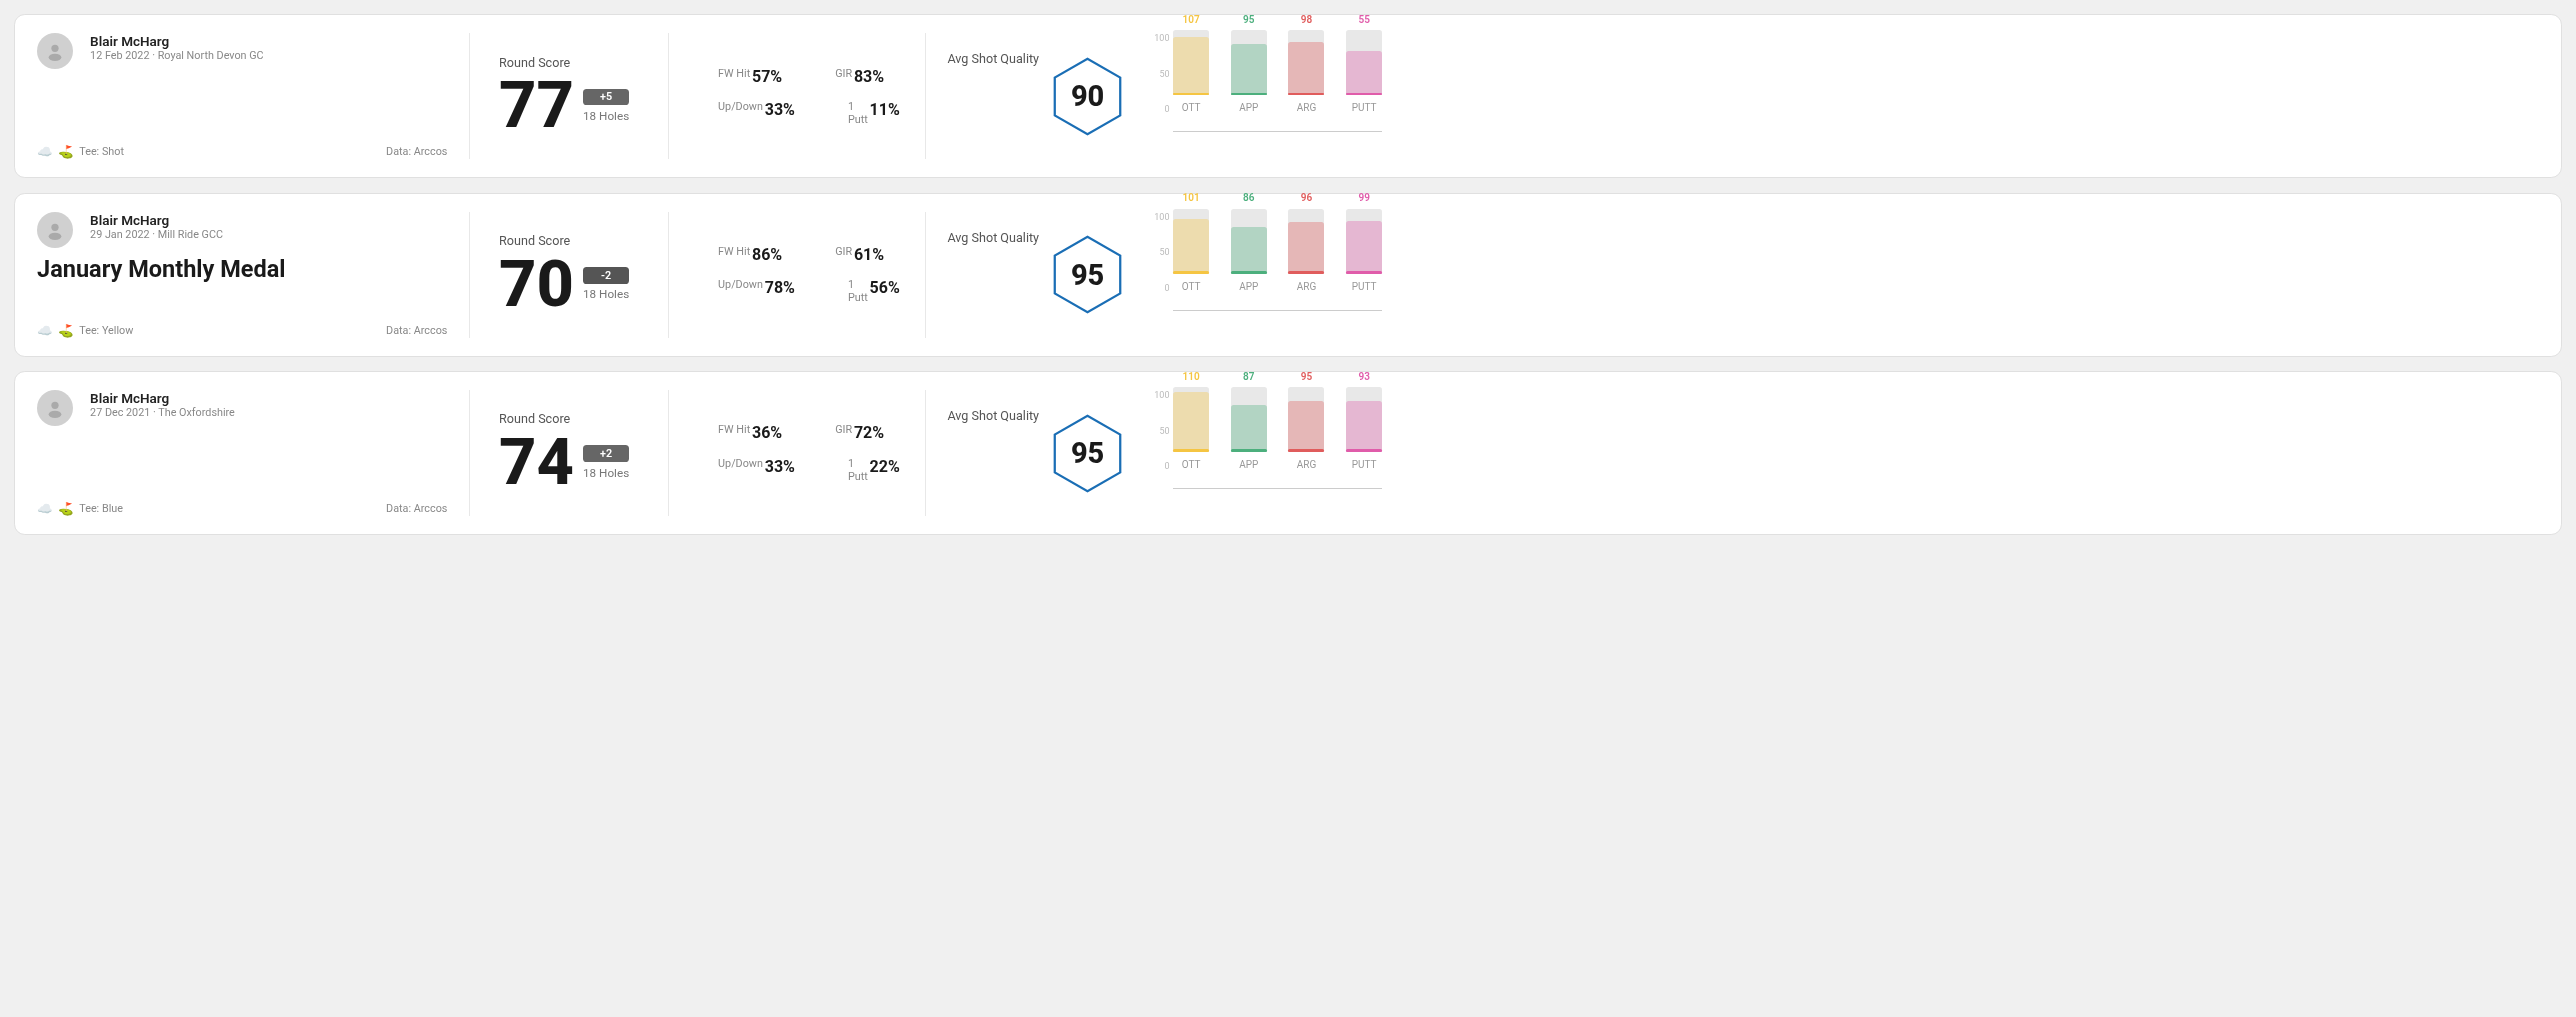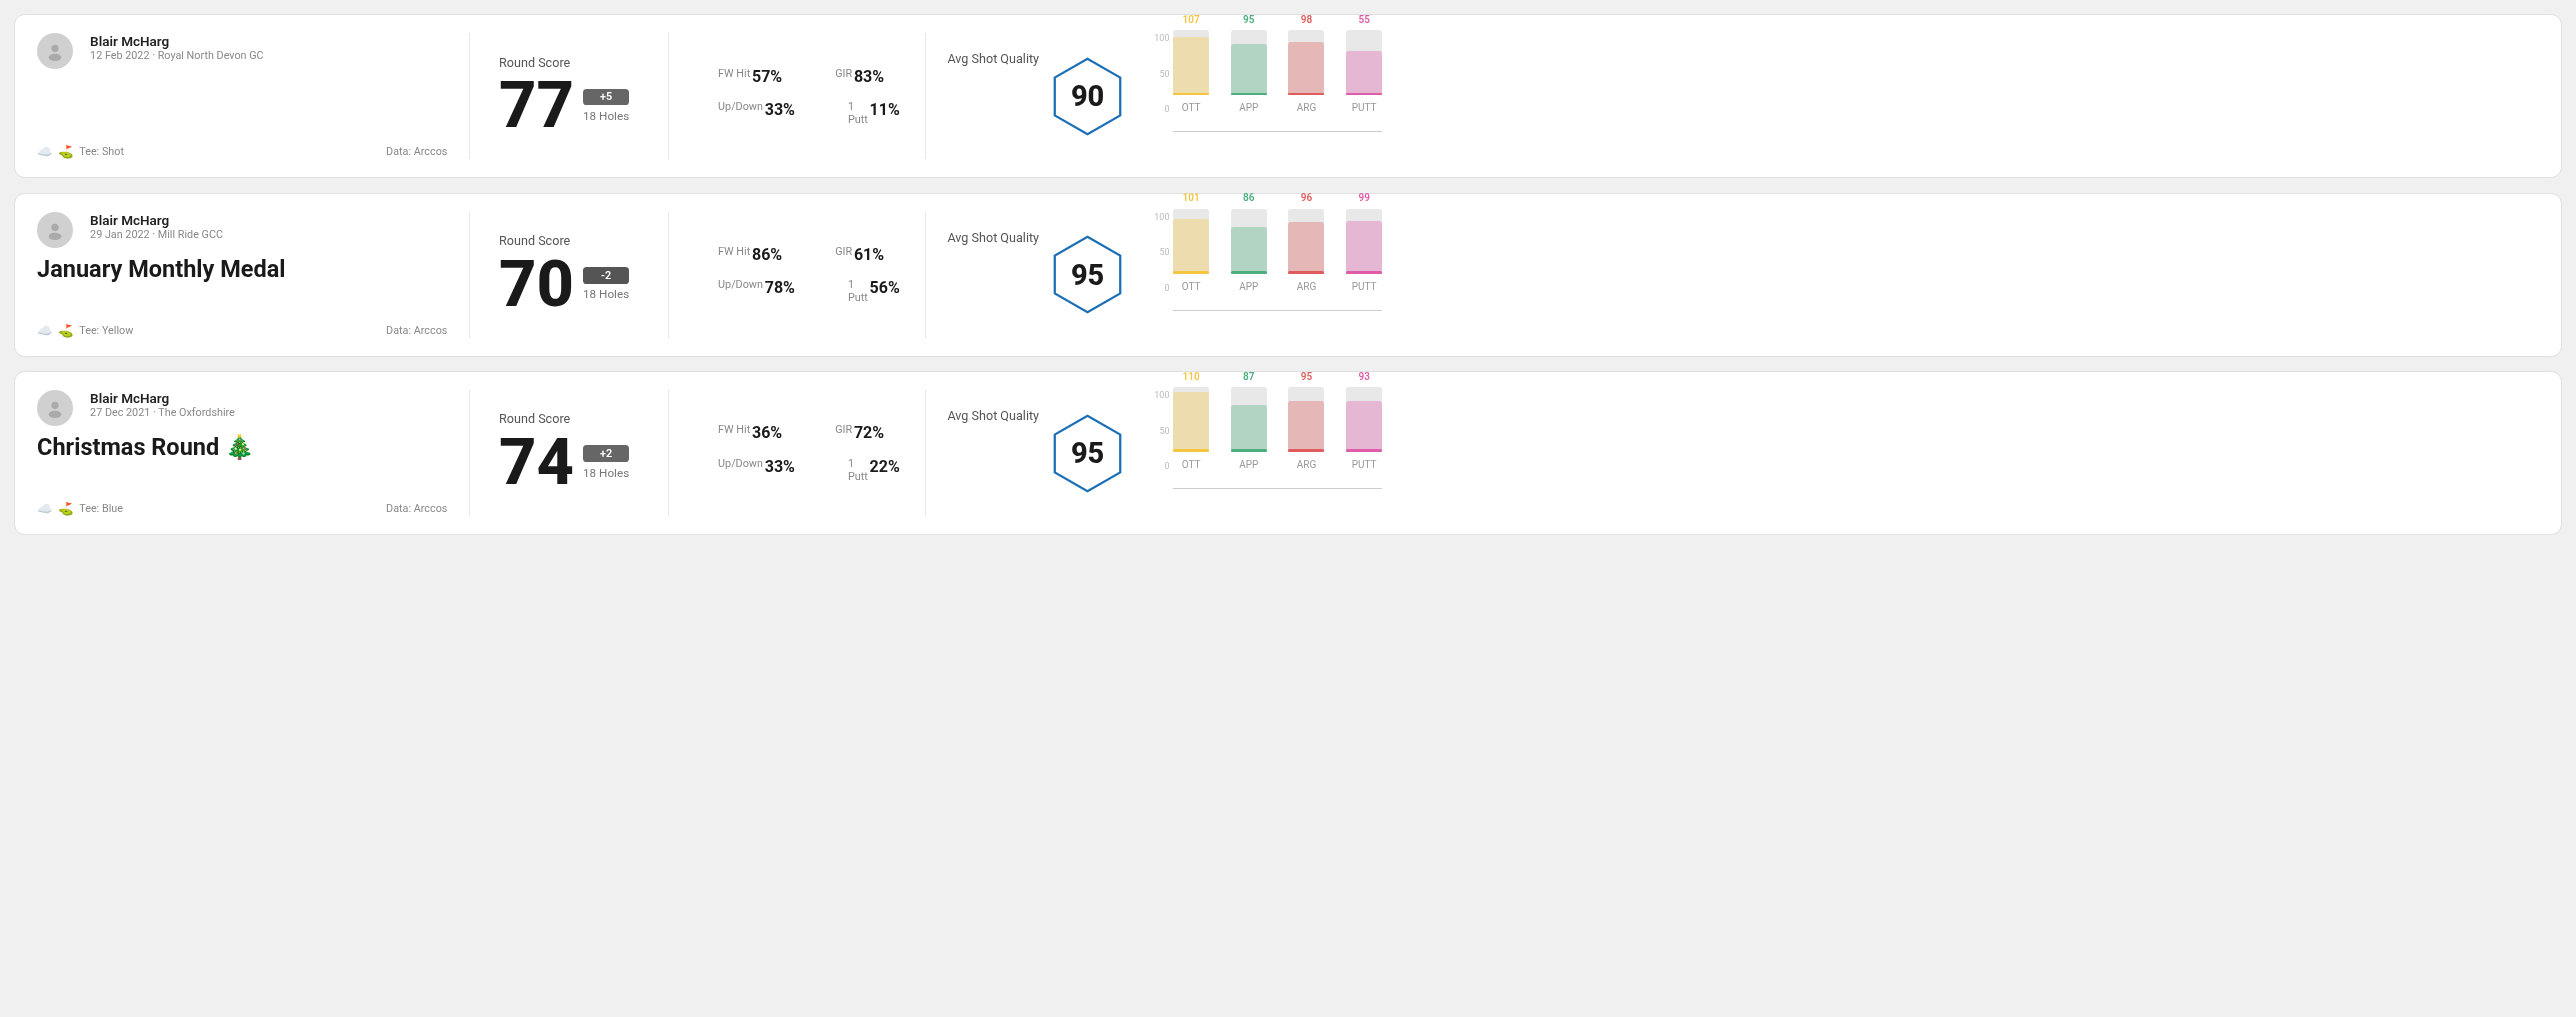--- a/index.html
+++ b/index.html
@@ -568,23 +568,20 @@
               <svg width="20" height="20" viewBox="0 0 22 22" fill="none">
                 <circle cx="11" cy="8" r="4" fill="#aaa"></circle>
                 <ellipse cx="11" cy="18" rx="7" ry="4" fill="#aaa"></ellipse>
               </svg>
             </div>
             <div class="player-info">
               <div class="player-name">Blair McHarg</div>
               <div class="player-date">27 Dec 2021 · The Oxfordshire</div>
             </div>
           </div>
-          <div class="round-title">
-            Christmas Round 🎄
-          </div>
         </div>
         <div class="card-footer">
           <div class="tee-info">
             <span class="icon-weather">☁️</span>
             <span class="icon-golf">⛳</span>
             <span>Tee: Blue</span>
           </div>
           <span>Data: Arccos</span>
         </div>
       </div>

